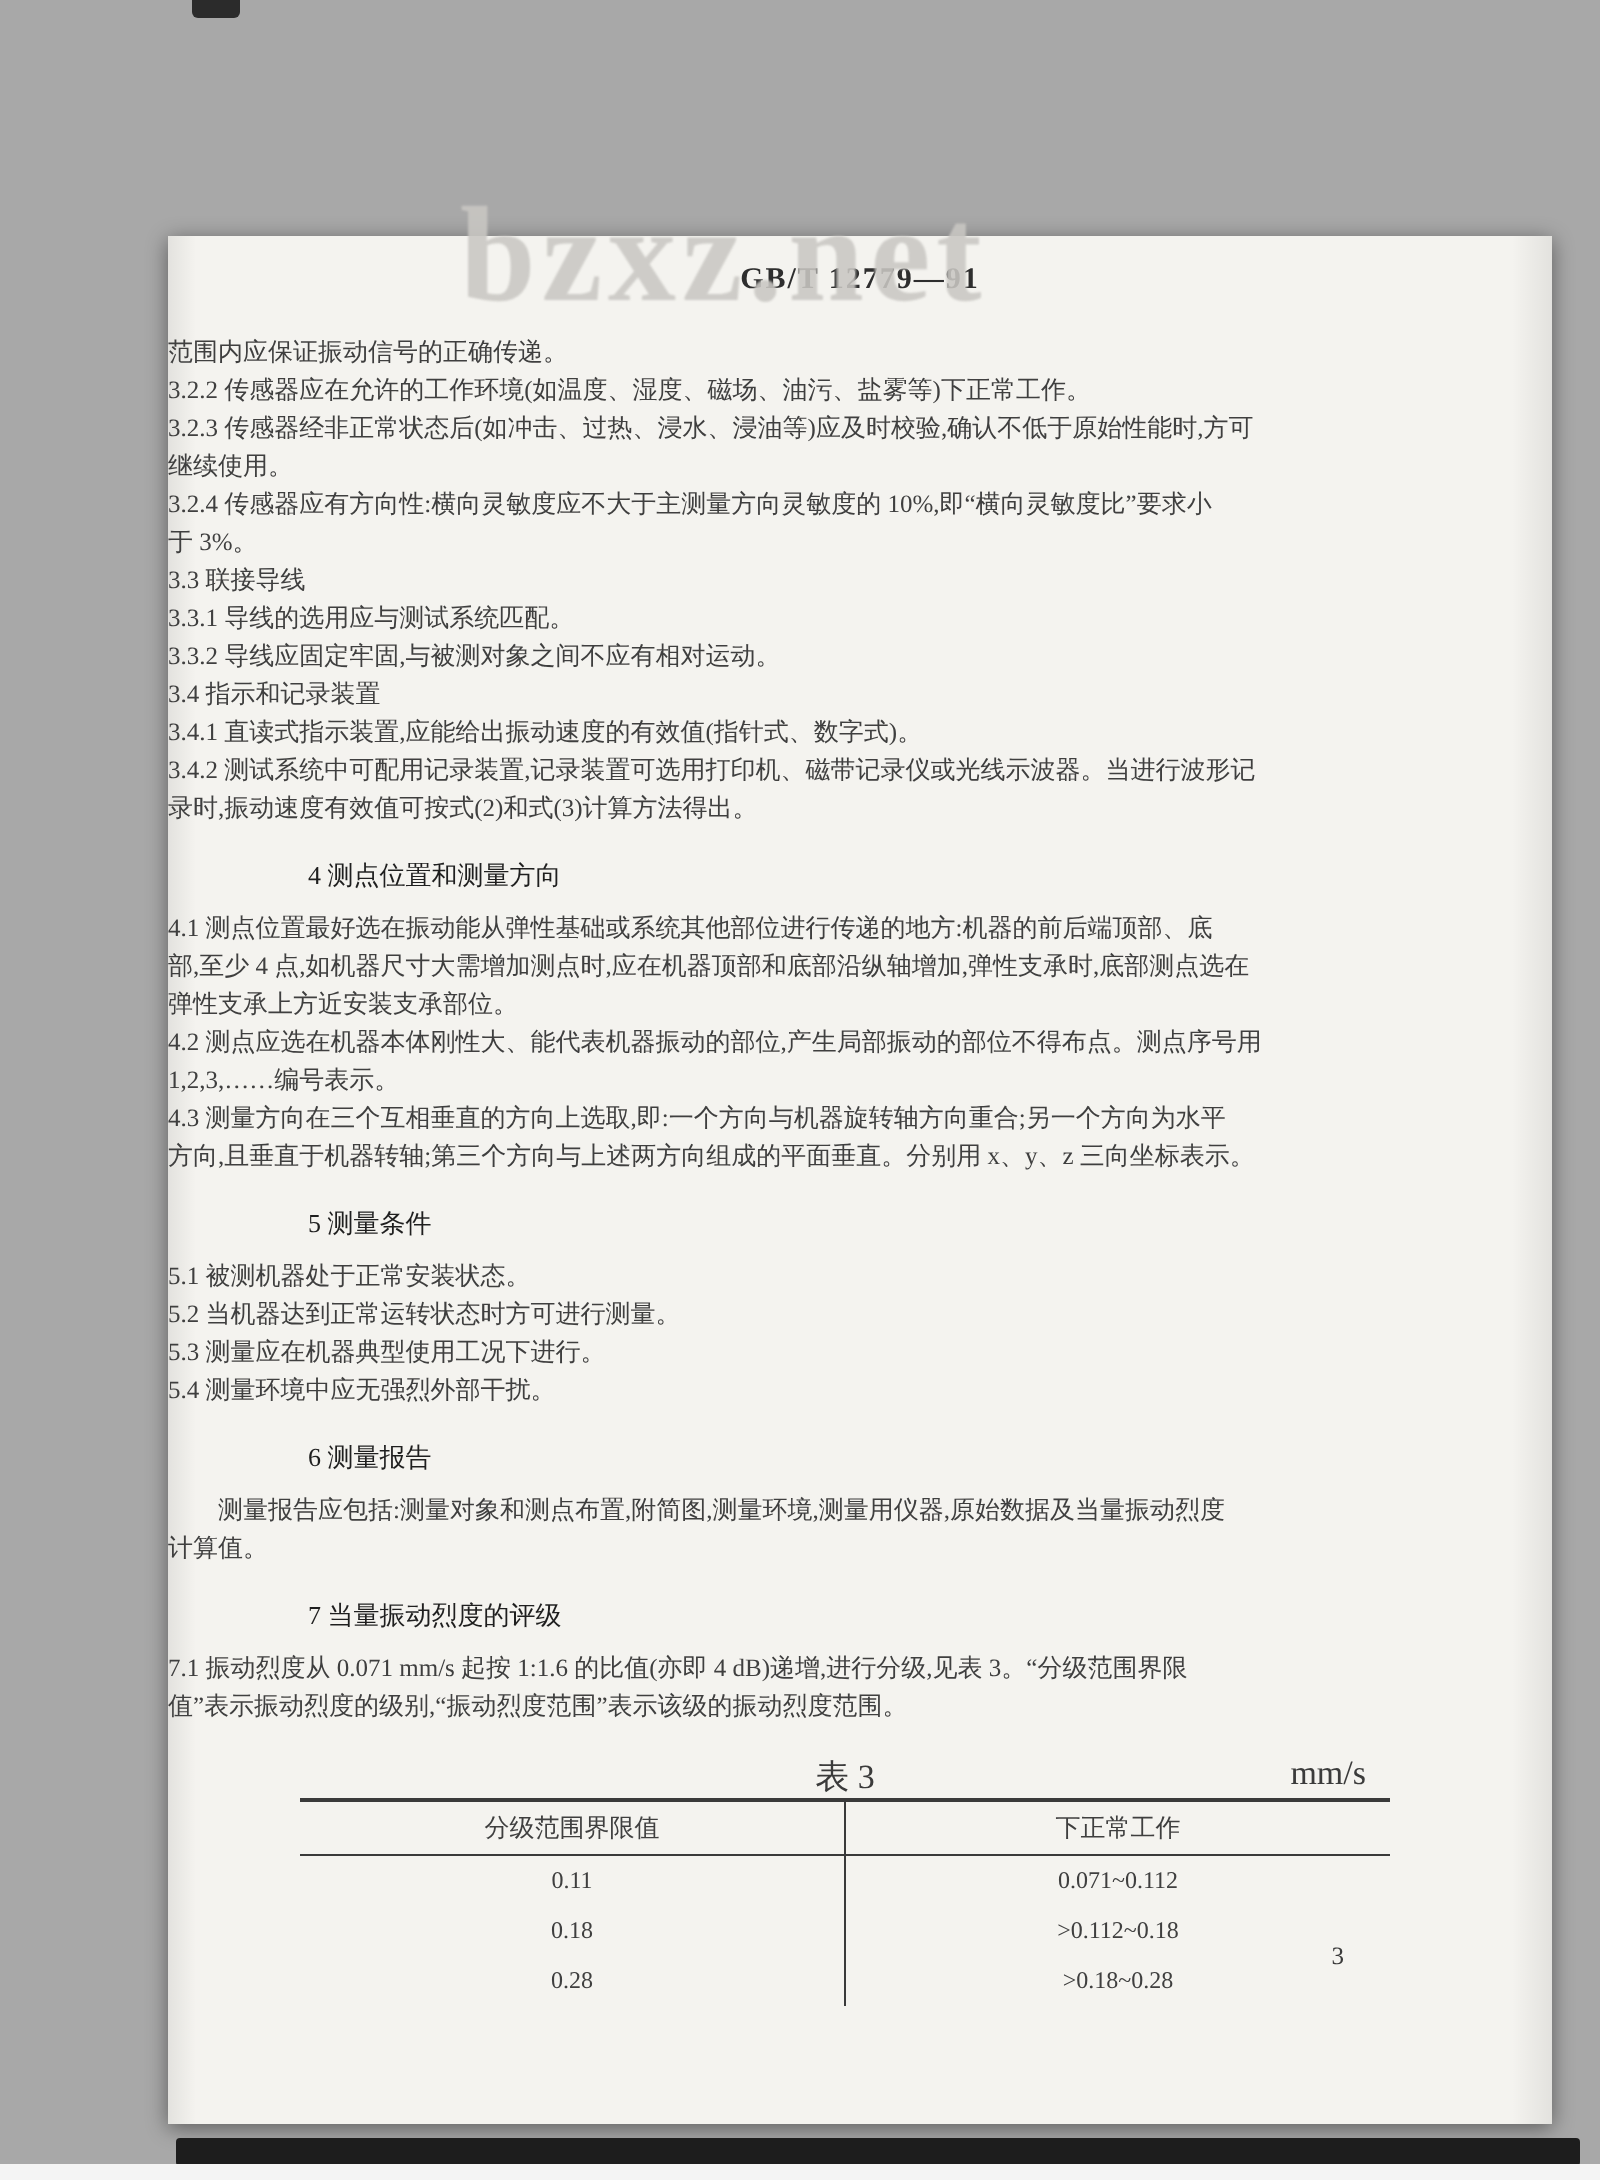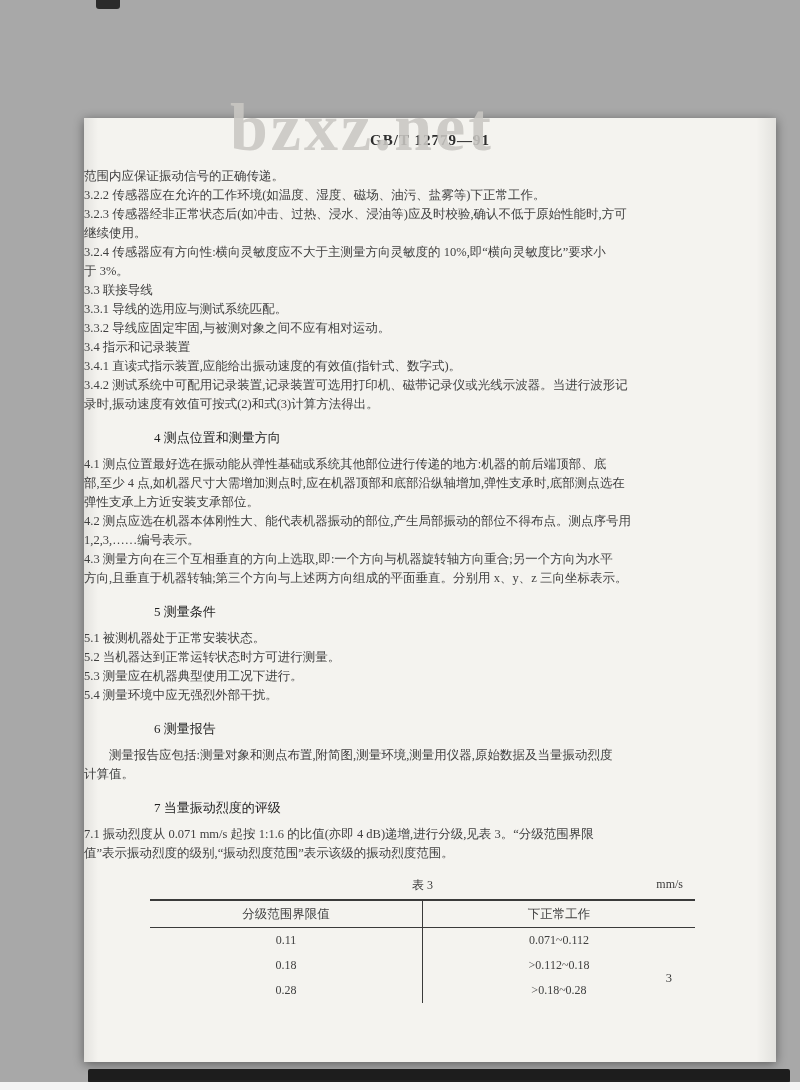--- a/index.html
+++ b/index.html
@@ -36,21 +36,21 @@
     margin-top:18px;padding-left:0;padding-right:42px;
     color:#3f3f3f;font-size:12.5px;
   }
   .ln{margin:0;line-height:19px;min-height:19px;white-space:nowrap;overflow:hidden;}
   .ln.indent{text-indent:2em;}
   .sec{
     margin:14px 0 8px 70px;line-height:19px;
     font-weight:normal;color:#1f1f1f;font-size:13px;
   }
   
-  .tbl-caption{position:relative;margin:14px 0 4px 66px;width:545px;height:18px;font-size:12px;color:#3b3b3b;}
+  .tbl-caption{position:relative;margin:14px 0 4px 66px;width:545px;height:18px;font-size:17px;color:#3b3b3b;}
   .tbl-caption .cap-text{display:block;text-align:center;}
   .tbl-caption .cap-unit{position:absolute;right:12px;top:0;}
   table.sev{
     border-collapse:collapse;margin-left:66px;width:545px;
     border-top:2px solid #3a3a3a;
     color:#3f3f3f;
   }
   table.sev th{
     font-weight:normal;font-size:12.5px;height:24px;text-align:center;
     border-bottom:1.3px solid #3a3a3a;

